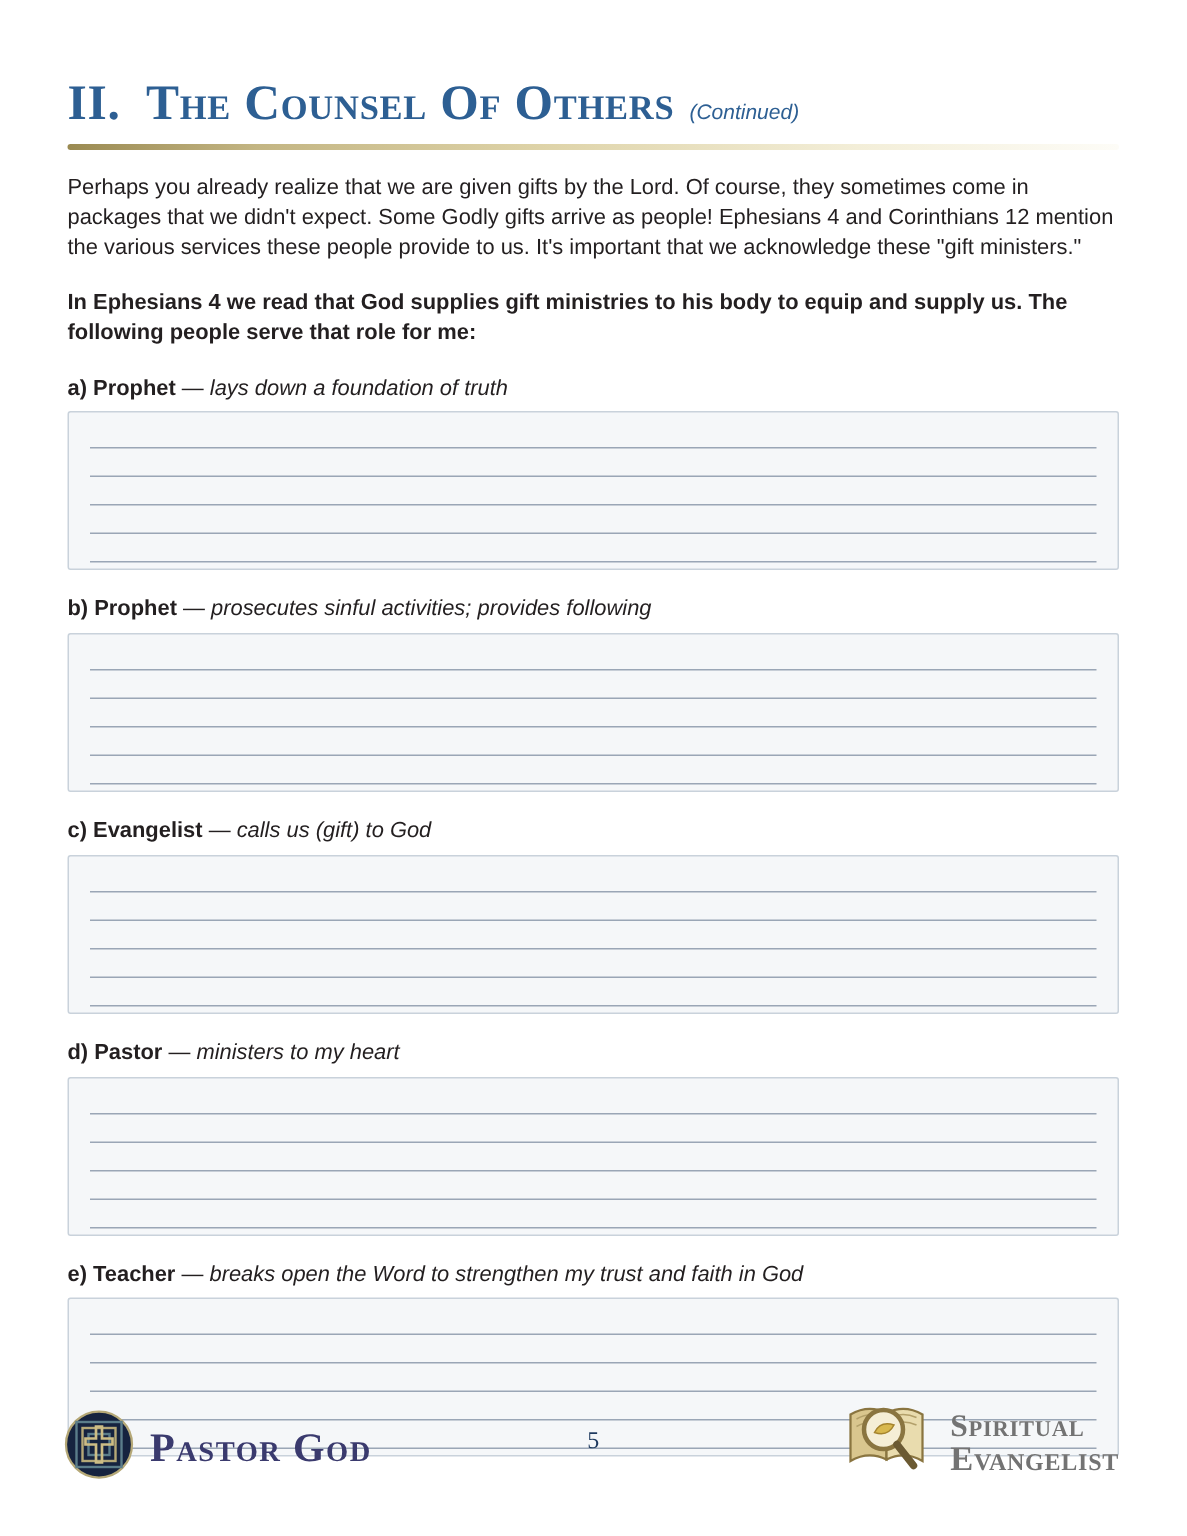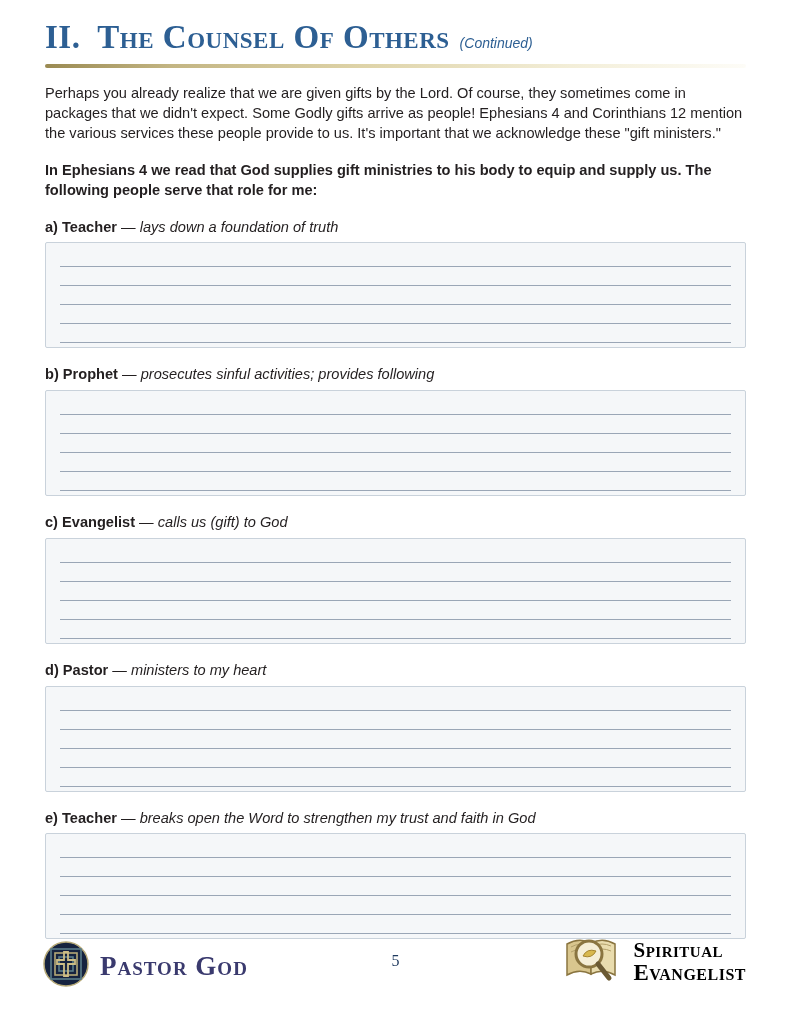--- a/index.html
+++ b/index.html
@@ -6,21 +6,21 @@
   html, body { background: #ffffff; }
   body {
     width: 791px;
     height: 1024px;
     position: relative;
     font-family: "Liberation Sans", sans-serif;
     color: #1f1f1f;
     overflow: hidden;
   }
   .page {
-    padding: 20px 45px 0 45px;
+    padding: 52px 45px 0 45px;
     border-radius: 8px;
   }
 
   
   .title-row {
     display: flex;
     align-items: baseline;
     gap: 10px;
   }
   .page-title {
@@ -124,40 +124,40 @@
     bottom: 6px;
     display: flex;
     align-items: center;
     gap: 8px;
   }
   .sd-text {
     font-family: "Liberation Serif", serif;
     font-variant: small-caps;
     font-weight: 600;
     line-height: 1.0;
-    color: #000000;
+    color: #737373;
   }
   .sd-text .sd-line1 { font-size: 21px; letter-spacing: 0.5px; display: block; }
   .sd-text .sd-line2 { font-size: 23px; letter-spacing: 0.5px; display: block; }
 </style>
 </head>
 <body>
 
 <div class="page">
 
   <div class="title-row">
     <span class="page-title"><span>II.</span>&nbsp; <span>The Counsel Of Others</span></span>
     <span class="title-continued">(Continued)</span>
   </div>
   <div class="gold-rule"></div>
 
   <p class="intro-paragraph">Perhaps you already realize that we are given gifts by the Lord. Of course, they sometimes come in packages that we didn't expect. Some Godly gifts arrive as people! Ephesians 4 and Corinthians 12 mention the various services these people provide to us. It's important that we acknowledge these "gift ministers."</p>
   <p class="intro-instruction">In Ephesians 4 we read that God supplies gift ministries to his body to equip and supply us. The following people serve that role for me:</p>
 
-  <p class="section-label"><span class="label-bold">a) Teacher</span> <span class="label-dash">—</span> <span class="label-desc">lays down a foundation of truth</span></p>
+  <p class="section-label"><span class="label-bold">a) Prophet</span> <span class="label-dash">—</span> <span class="label-desc">lays down a foundation of truth</span></p>
   <div class="answer-box">
       <div class="answer-line"></div>
       <div class="answer-line"></div>
       <div class="answer-line"></div>
       <div class="answer-line"></div>
       <div class="answer-line"></div>
     </div>
 
   <p class="section-label"><span class="label-bold">b) Prophet</span> <span class="label-dash">—</span> <span class="label-desc">prosecutes sinful activities; provides following</span></p>
   <div class="answer-box">

